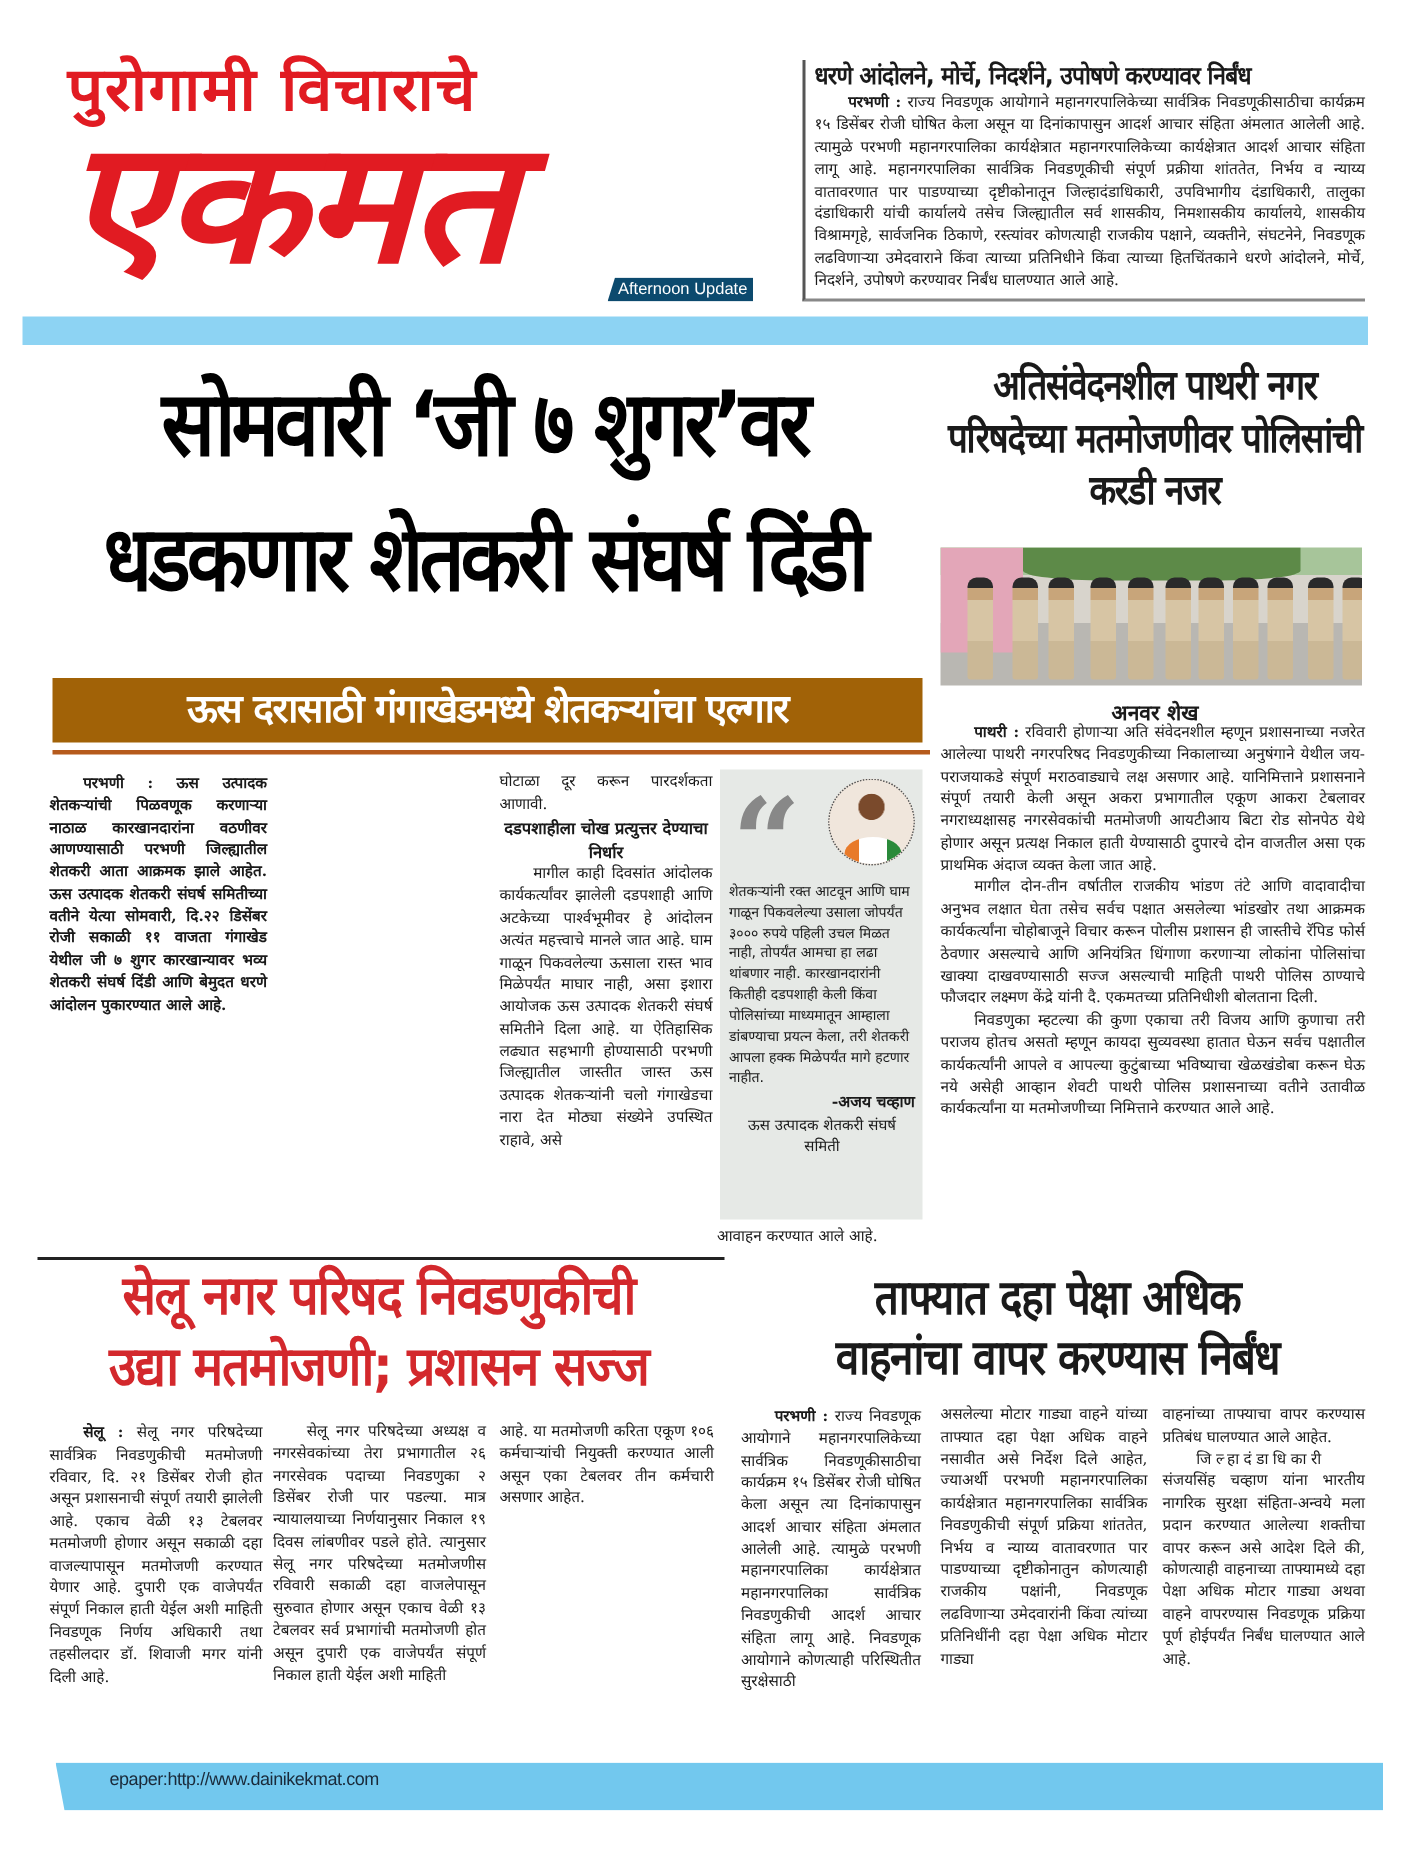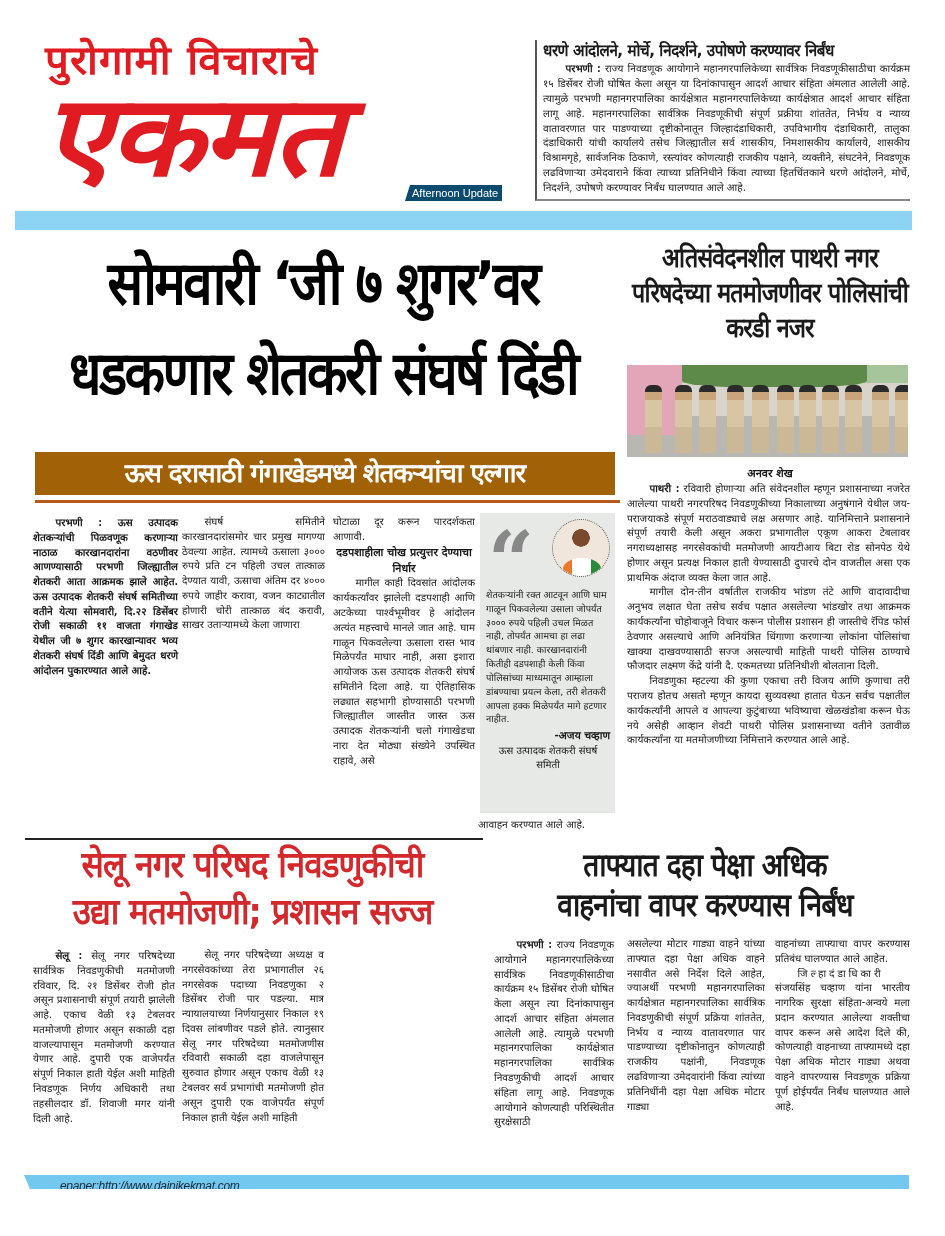--- a/index.html
+++ b/index.html
@@ -46,38 +46,38 @@
   .quote-author { margin-top: 2px; text-align: right; font-weight: bold; font-size: 10.5px; font-family: "DejaVu Serif", serif; }
   .quote-org { text-align: center; font-family: "DejaVu Serif", serif; font-size: 10px; line-height: 1.45; }
   .quote-tail { position: absolute; left: 478px; top: 818px; font-size: 10.2px; }
 
   
   .right-headline { position: absolute; left: 625px; top: 240px; width: 290px; text-align: center; font-family: "DejaVu Sans", sans-serif; font-size: 27px; font-weight: bold; line-height: 1.3; letter-spacing: -1px; transform: scaleX(0.86); transform-origin: center top; white-space: nowrap; }
   .photo { position: absolute; left: 627px; top: 365px; width: 281px; height: 92px; overflow: hidden; background: linear-gradient(180deg, #a7c59a 0 20%, #d8d4cc 20% 55%, #b9b7b2 55%); }
   .photo .wall { position: absolute; left: 0; top: 0; width: 55px; height: 70px; background: #e3a6b8; }
   .photo .trees { position: absolute; left: 55px; top: 0; width: 185px; height: 22px; background: #5d8a48; border-radius: 0 0 30% 30%; }
   .photo .cop { position: absolute; bottom: 4px; width: 17px; height: 68px; background: linear-gradient(180deg, #2a2a2a 0 10%, #c8a57a 10% 22%, #d7c5a4 22% 62%, #cbb896 62%); border-radius: 6px 6px 2px 2px; }
-  .byline { position: absolute; left: 625px; top: 465px; width: 290px; text-align: center; font-size: 11px; font-weight: bold; }
+  .byline { position: absolute; left: 625px; top: 465px; width: 290px; text-align: center; font-size: 14px; font-weight: bold; }
   .col-right { left: 627px; top: 481px; width: 283px; }
 
   
   .rule-top { position: absolute; left: 25px; top: 838px; width: 458px; height: 1.5px; background: #222; }
   .selu-headline { position: absolute; left: 25px; top: 842px; width: 455px; text-align: center; font-family: "DejaVu Sans", sans-serif; font-weight: bold; font-size: 36px; line-height: 1.3; color: #d3282c; letter-spacing: -1px; transform: scaleX(0.92); transform-origin: center top; white-space: nowrap; }
   .col-b1 { left: 33px; top: 948px; width: 142px; }
   .col-b2 { left: 182px; top: 948px; width: 142px; }
   .col-b3 { left: 333px; top: 948px; width: 143px; }
 
   
   .vehicle-headline { position: absolute; left: 490px; top: 845px; width: 430px; text-align: center; font-family: "DejaVu Sans", sans-serif; font-weight: bold; font-size: 32px; line-height: 1.25; letter-spacing: -1px; transform: scaleX(0.88); transform-origin: center top; white-space: nowrap; }
   .col-v1 { left: 494px; top: 937px; width: 120px; }
   .col-v2 { left: 627px; top: 937px; width: 138px; }
   .col-v3 { left: 775px; top: 937px; width: 135px; }
   .spaced { letter-spacing: 3px; }
 
-  .footer-bar { position: absolute; left: 24px; top: 1175px; width: 885px; height: 14px; background: #72c8ee; clip-path: polygon(0 0, 100% 0, 100% 100%, 6px 100%); font-style: italic; }
+  .footer-bar { position: absolute; left: 37px; top: 1175px; width: 885px; height: 32px; background: #72c8ee; clip-path: polygon(0 0, 100% 0, 100% 100%, 6px 100%); }
   .footer-bar span { position: absolute; left: 36px; top: 4px; font-family: "Liberation Sans", sans-serif; font-size: 12px; color: #1a2a3a; letter-spacing: -0.3px; }
 </style>
 </head>
 <body>
 
 <div class="masthead">
   <div class="tagline">पुरोगामी विचाराचे</div>
   <div class="brand">एकमत</div>
   <div class="update-badge">Afternoon Update</div>
 </div>
@@ -93,21 +93,20 @@
   <div>सोमवारी ‘जी ७ शुगर’वर</div>
   <div>धडकणार शेतकरी संघर्ष दिंडी</div>
 </div>
 <div class="subhead-band">ऊस दरासाठी गंगाखेडमध्ये शेतकऱ्यांचा एल्गार</div>
 <div class="orange-rule"></div>
 
 <div class="col col-1">
   <p class="body-text indent"><span class="lead">परभणी :</span> <span>ऊस उत्पादक शेतकऱ्यांची पिळवणूक करणाऱ्या नाठाळ कारखानदारांना वठणीवर आणण्यासाठी परभणी जिल्ह्यातील शेतकरी आता आक्रमक झाले आहेत. ऊस उत्पादक शेतकरी संघर्ष समितीच्या वतीने येत्या सोमवारी, दि.२२ डिसेंबर रोजी सकाळी ११ वाजता गंगाखेड येथील जी ७ शुगर कारखान्यावर भव्य शेतकरी संघर्ष दिंडी आणि बेमुदत धरणे आंदोलन पुकारण्यात आले आहे.</span></p>
 </div>
 <div class="col col-2">
-  <p class="body-text indent">संघर्ष समितीने कारखानदारांसमोर चार प्रमुख मागण्या ठेवल्या आहेत. त्यामध्ये ऊसाला ३००० रुपये प्रति टन पहिली उचल तात्काळ देण्यात यावी, ऊसाचा अंतिम दर ४००० रुपये जाहीर करावा, वजन काट्यातील होणारी चोरी तात्काळ बंद करावी, साखर उताऱ्यामध्ये केला जाणारा</p>
 </div>
 <div class="col col-3">
   <p class="body-text">घोटाळा दूर करून पारदर्शकता आणावी.</p>
   <h4>दडपशाहीला चोख प्रत्युत्तर देण्याचा निर्धार</h4>
   <p class="body-text indent">मागील काही दिवसांत आंदोलक कार्यकर्त्यांवर झालेली दडपशाही आणि अटकेच्या पार्श्वभूमीवर हे आंदोलन अत्यंत महत्त्वाचे मानले जात आहे. घाम गाळून पिकवलेल्या ऊसाला रास्त भाव मिळेपर्यंत माघार नाही, असा इशारा आयोजक ऊस उत्पादक शेतकरी संघर्ष समितीने दिला आहे. या ऐतिहासिक लढ्यात सहभागी होण्यासाठी परभणी जिल्ह्यातील जास्तीत जास्त ऊस उत्पादक शेतकऱ्यांनी चलो गंगाखेडचा नारा देत मोठ्या संख्येने उपस्थित राहावे, असे</p>
 </div>
 
 <div class="quote-box">
   <div class="quote-mark">“</div>
   <div class="avatar">
@@ -149,20 +148,21 @@
   <div>सेलू नगर परिषद निवडणुकीची</div>
   <div>उद्या मतमोजणी; प्रशासन सज्ज</div>
 </div>
 <div class="col col-b1">
   <p class="body-text indent"><span class="lead">सेलू :</span> <span>सेलू नगर परिषदेच्या सार्वत्रिक निवडणुकीची मतमोजणी रविवार, दि. २१ डिसेंबर रोजी होत असून प्रशासनाची संपूर्ण तयारी झालेली आहे. एकाच वेळी १३ टेबलवर मतमोजणी होणार असून सकाळी दहा वाजल्यापासून मतमोजणी करण्यात येणार आहे. दुपारी एक वाजेपर्यंत संपूर्ण निकाल हाती येईल अशी माहिती निवडणूक निर्णय अधिकारी तथा तहसीलदार डॉ. शिवाजी मगर यांनी दिली आहे.</span></p>
 </div>
 <div class="col col-b2">
   <p class="body-text indent">सेलू नगर परिषदेच्या अध्यक्ष व नगरसेवकांच्या तेरा प्रभागातील २६ नगरसेवक पदाच्या निवडणुका २ डिसेंबर रोजी पार पडल्या. मात्र न्यायालयाच्या निर्णयानुसार निकाल १९ दिवस लांबणीवर पडले होते. त्यानुसार सेलू नगर परिषदेच्या मतमोजणीस रविवारी सकाळी दहा वाजलेपासून सुरुवात होणार असून एकाच वेळी १३ टेबलवर सर्व प्रभागांची मतमोजणी होत असून दुपारी एक वाजेपर्यंत संपूर्ण निकाल हाती येईल अशी माहिती</p>
 </div>
 <div class="col col-b3">
+  <p class="body-text">आहे. या मतमोजणी करिता एकूण १०६ कर्मचाऱ्यांची नियुक्ती करण्यात आली असून एका टेबलवर तीन कर्मचारी असणार आहेत.</p>
 </div>
 
 <div class="vehicle-headline">
   <div>ताफ्यात दहा पेक्षा अधिक</div>
   <div>वाहनांचा वापर करण्यास निर्बंध</div>
 </div>
 <div class="col col-v1">
   <p class="body-text indent"><span class="lead">परभणी :</span> <span>राज्य निवडणूक आयोगाने महानगरपालिकेच्या सार्वत्रिक निवडणूकीसाठीचा कार्यक्रम १५ डिसेंबर रोजी घोषित केला असून त्या दिनांकापासुन आदर्श आचार संहिता अंमलात आलेली आहे. त्यामुळे परभणी महानगरपालिका कार्यक्षेत्रात महानगरपालिका सार्वत्रिक निवडणुकीची आदर्श आचार संहिता लागू आहे. निवडणूक आयोगाने कोणत्याही परिस्थितीत सुरक्षेसाठी</span></p>
 </div>
 <div class="col col-v2">

